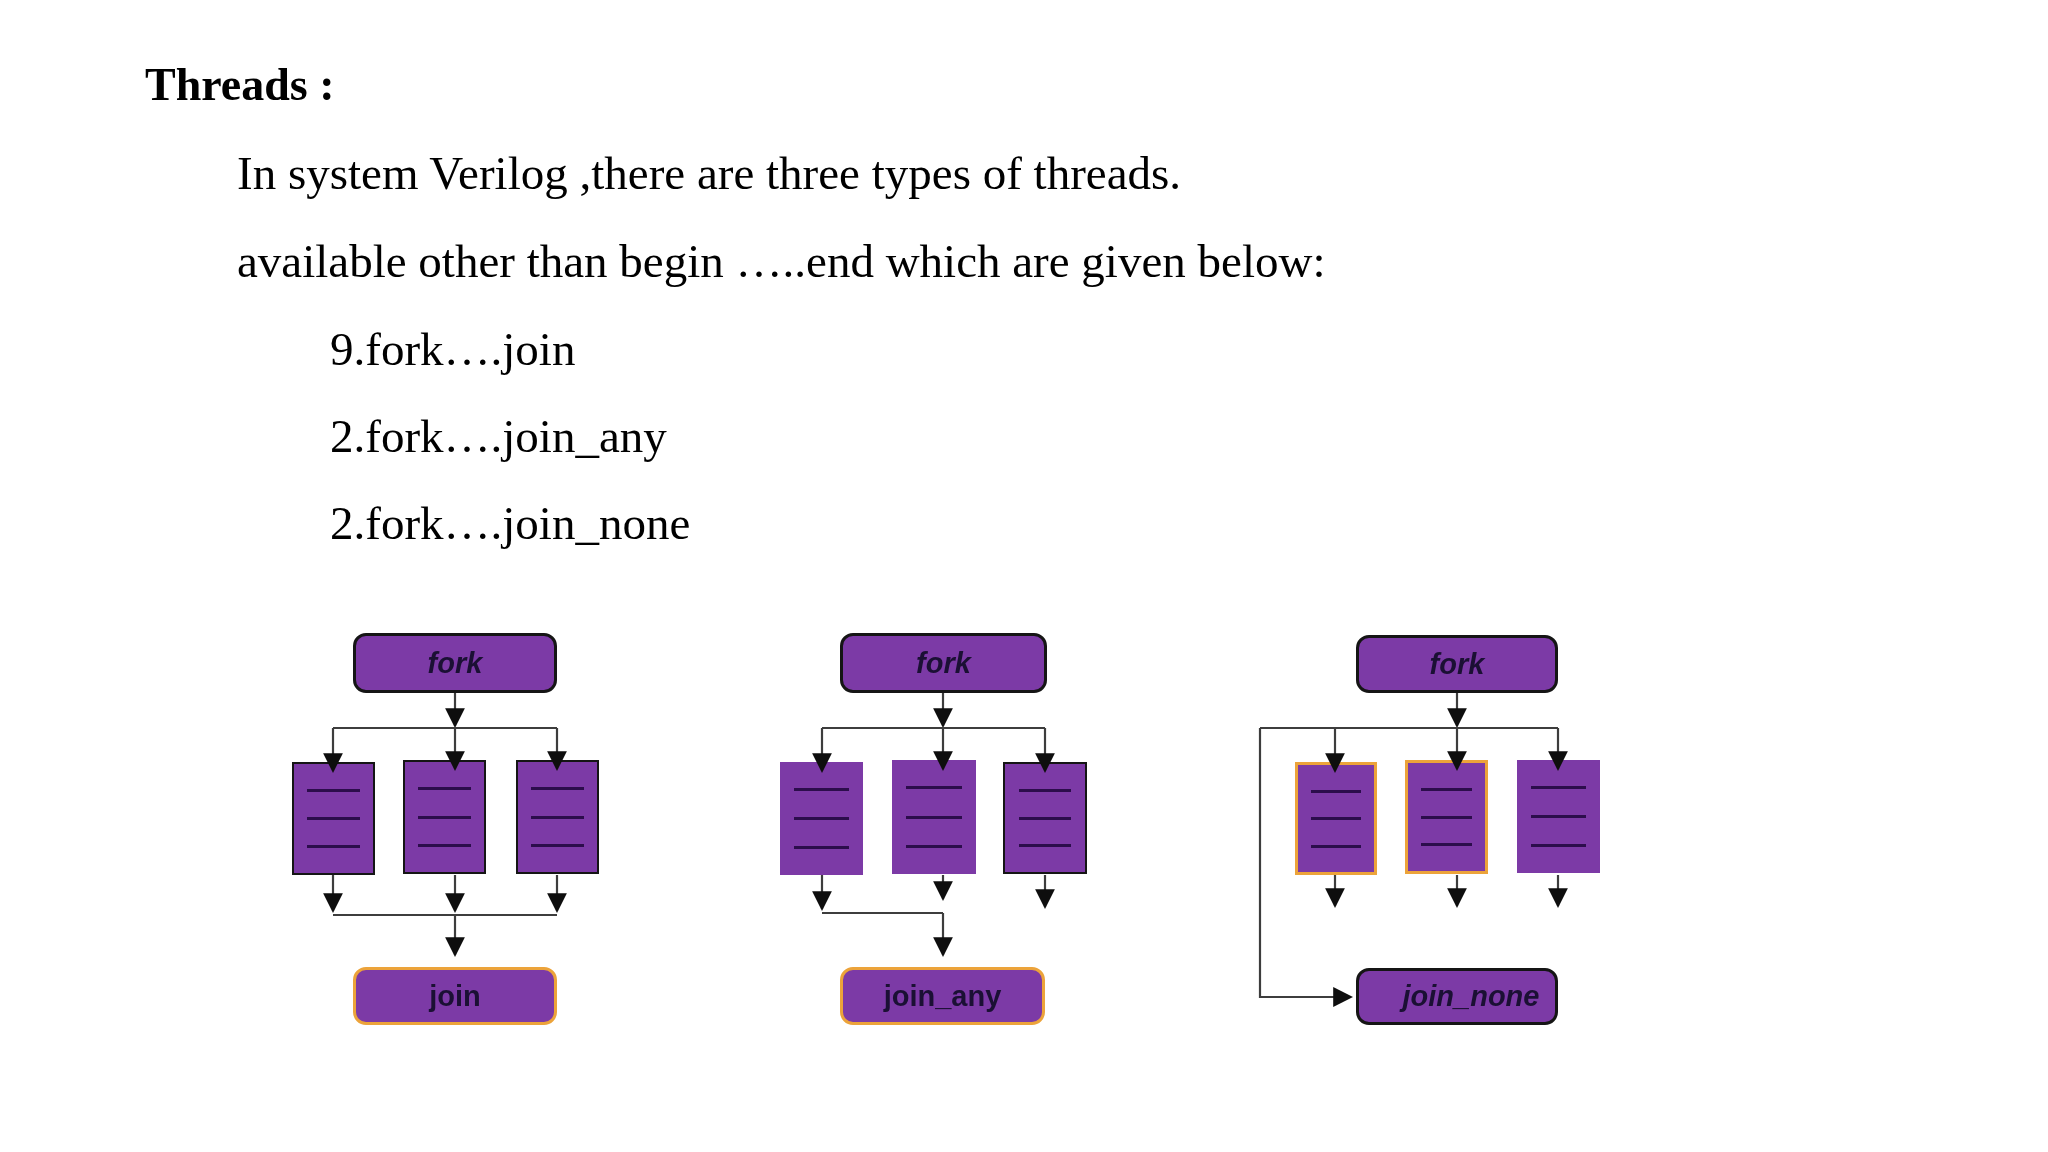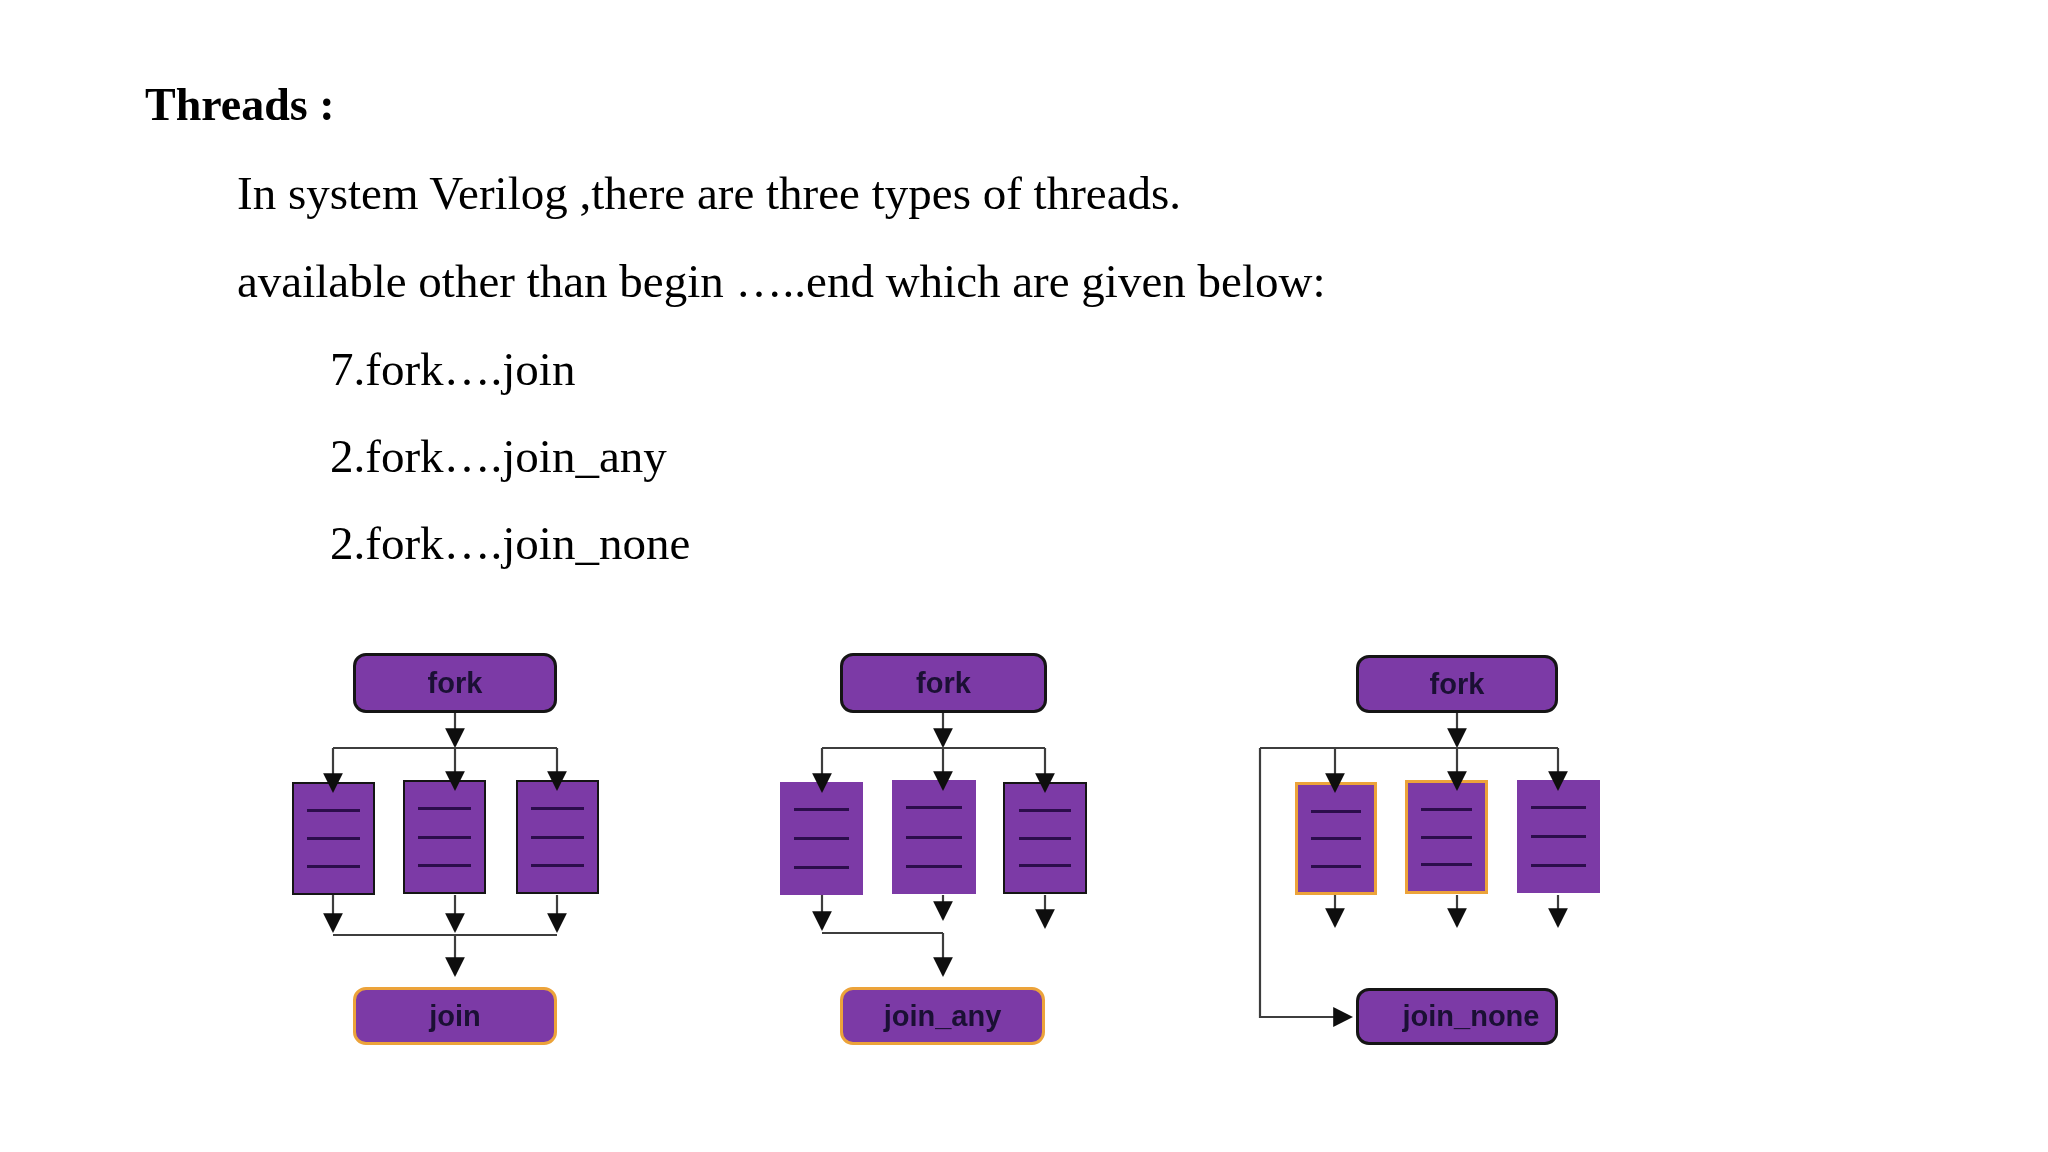--- a/index.html
+++ b/index.html
@@ -1,38 +1,38 @@
 <!DOCTYPE html>
 <html style="--background: #ffffff; --text: #000000; --box_fill: #7c3aa6; --border_dark: #151515; --border_orange: #eca33a; --inner_line: #2c0d4c; --label: #1b1034; --line: #3d3d3d; --arrow: #0e0e0e;"><head>
 <meta charset="utf-8">
 <style>
   html,body { margin:0; padding:0; }
   body { width:2048px; height:1152px; background:#fff; overflow:hidden; }
-  .slide { position:relative; width:2048px; height:1028px; background:var(--background,#fff);margin-top:20px; }
+  .slide { position:relative; width:2048px; height:1028px; background:var(--background,#fff); }
 
   
   .title { position:absolute; left:145px; top:58px; font:bold 46px "Liberation Serif", serif; color:var(--text); }
   .bodyline { position:absolute; font:47px "Liberation Serif", serif; color:var(--text); white-space:nowrap; }
   #line1 { left:237px; top:146px; }
   #line2 { left:237px; top:234px; }
   .listitem { position:absolute; left:330px; font:47px "Liberation Serif", serif; color:var(--text); white-space:nowrap; }
   #item0 { top:322px; }
   #item1 { top:409px;font-family:Liberation Serif, serif; }
   #item2 { top:496px; }
 
   
   .diagram { position:absolute; top:625px; }
   #diagram-1 { left:270px;  width:340px; height:412px; }
   #diagram-2 { left:757px;  width:340px; height:412px; }
   #diagram-3 { left:1240px; width:410px; height:412px; }
 
   .node { position:absolute; box-sizing:border-box; background:var(--box_fill);
           border-radius:13px; display:flex; align-items:center; justify-content:center;
           font:bold 29px "Liberation Sans", sans-serif; color:var(--label); z-index:1; }
-  .node.dark   { border:3px solid var(--border_dark); }
+  .node.dark   { border:3px solid var(--border_dark);font-style:italic; }
   .node.orange { border:3px solid var(--border_orange); }
 
   .pbox { position:absolute; box-sizing:border-box; background:var(--box_fill);
           display:flex; flex-direction:column; justify-content:space-evenly;
           align-items:center; z-index:1; }
   .pbox.dark   { border:2px solid var(--border_dark); }
   .pbox.orange { border:3px solid var(--border_orange); }
   .pbox .ln { width:66%; height:3px; background:var(--inner_line); }
 
   svg.wires { position:absolute; inset:0; z-index:2; pointer-events:none; }
@@ -40,21 +40,21 @@
   svg.wires marker path { fill:var(--arrow); stroke:none; }
 </style>
 </head>
 <body>
 
 <div class="slide">
 
   <div class="title">Threads :</div>
   <div class="bodyline" id="line1">In system Verilog ,there are three types of threads.</div>
   <div class="bodyline" id="line2">available other than begin …..end which are given below:</div>
-  <div class="listitem" id="item0">7.fork….join</div>
+  <div class="listitem" id="item0">9.fork….join</div>
   <div class="listitem" id="item1">2.fork….join_any</div>
   <div class="listitem" id="item2">2.fork….join_none</div>
 
   <div class="diagram" id="diagram-1">
     <div class="node dark" style="left:83px; top:8px; width:204px; height:60px;">fork</div>
     <div class="pbox dark" style="left:22px; top:137px; width:83px; height:113px;">
       <div class="ln"></div>
       <div class="ln"></div>
       <div class="ln"></div>
     </div>

